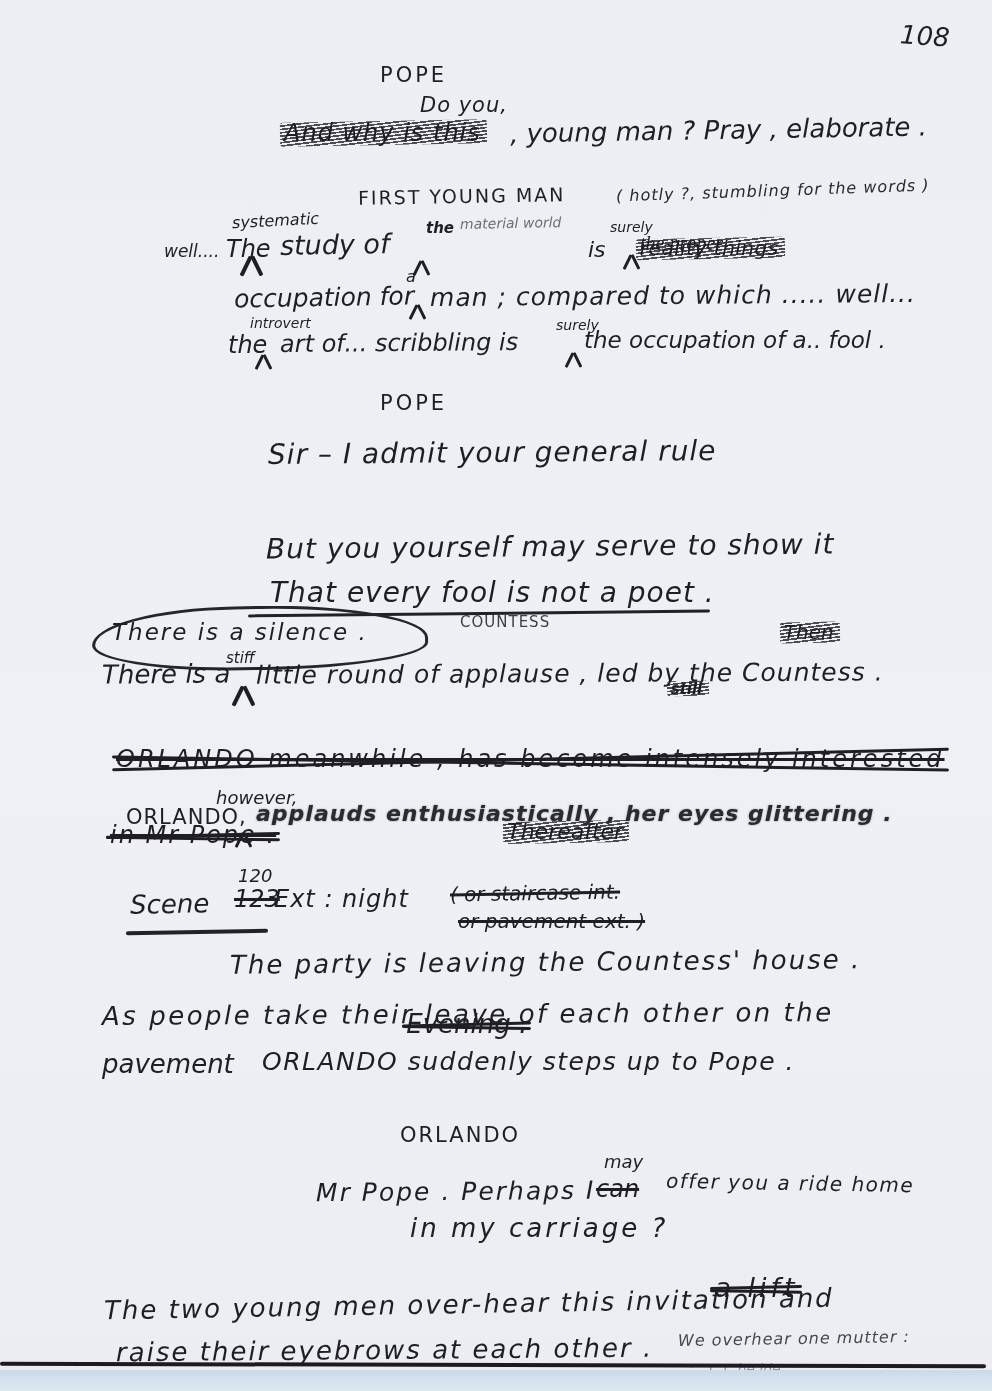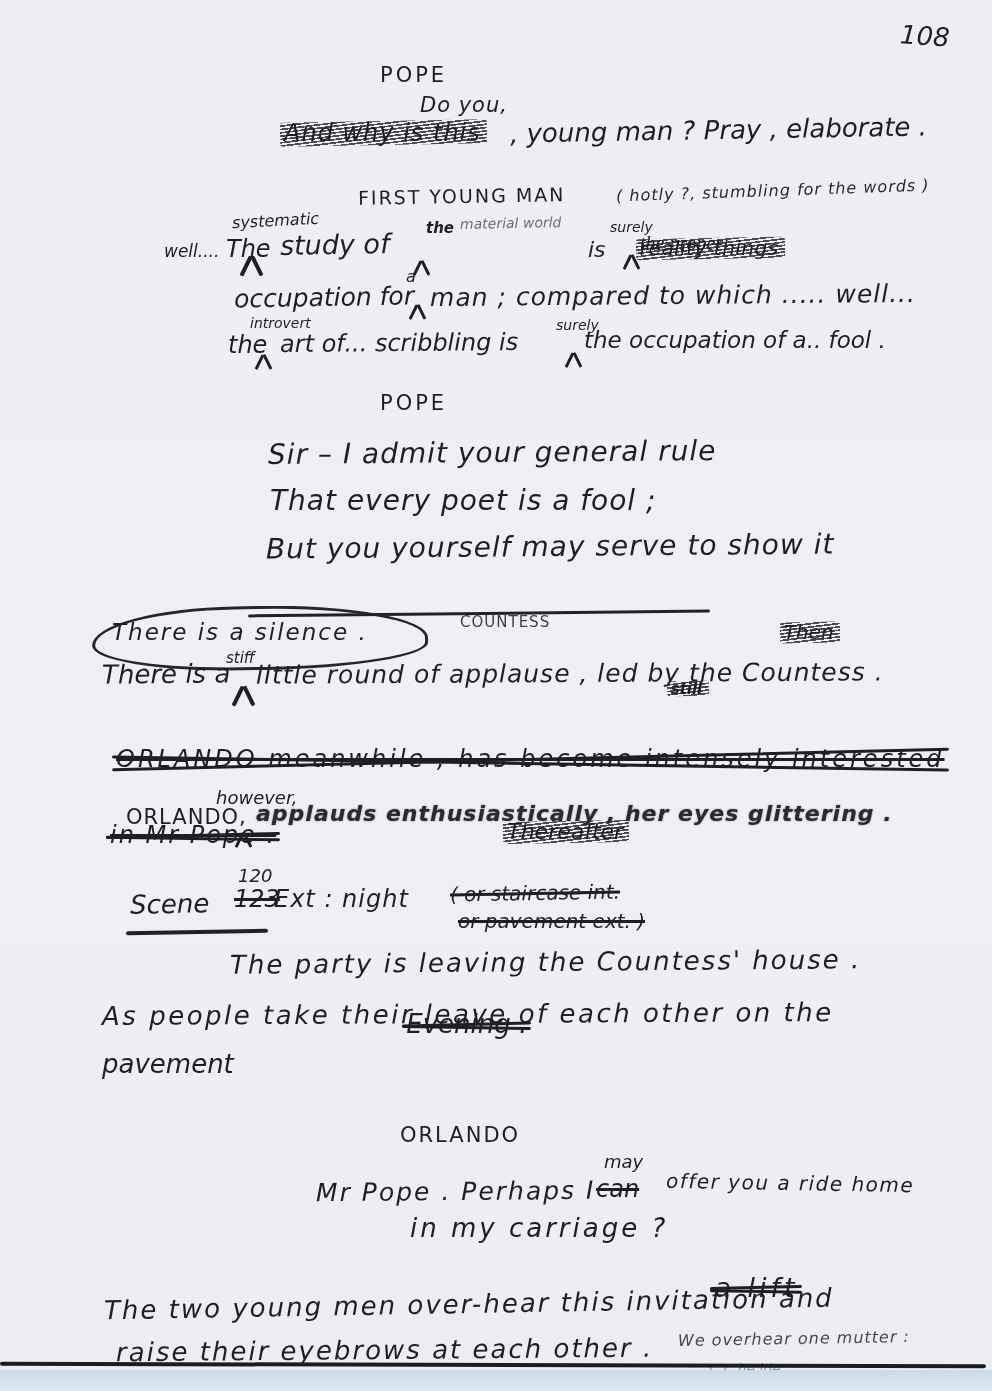--- a/index.html
+++ b/index.html
@@ -69,22 +69,22 @@
   <span class="t" style="left:250px;top:316px;font-size:14px;">introvert</span>
   <span class="caret" style="left:256px;top:354px;"></span>
   <span class="t" style="left:280px;top:330px;font-size:24px;transform:rotate(-.5deg);">art of... scribbling is</span>
   <span class="t" style="left:556px;top:318px;font-size:14px;">surely</span>
   <span class="caret" style="left:566px;top:352px;"></span>
   <span class="t" style="left:584px;top:328px;font-size:23px;">the occupation of a.. fool .</span>
 
   
   <span class="t caps" style="left:380px;top:392px;font-size:21px;letter-spacing:3px;">POPE</span>
   <span class="t" style="left:268px;top:438px;font-size:28px;letter-spacing:1px;transform:rotate(-.5deg);">Sir – I admit your general rule</span>
-  <span class="t" style="left:270px;top:486px;font-size:28px;letter-spacing:1px;">That every poet is a fool ;</span>
   <span class="t" style="left:266px;top:532px;font-size:28px;letter-spacing:1px;transform:rotate(-.5deg);">But you yourself may serve to show it</span>
+  <span class="t" style="left:270px;top:578px;font-size:28px;letter-spacing:1px;">That every fool is not a poet .</span>
 
   
   <div class="stroke" style="left:248px;top:612px;width:462px;height:3px;transform:rotate(-.6deg);"></div>
   <div class="circle-annot" style="left:92px;top:606px;width:330px;height:58px;transform:rotate(-1deg);"></div>
   <span class="t" style="left:112px;top:620px;font-size:23px;letter-spacing:2px;">There is a silence .</span>
   <span class="t blob" style="left:438px;top:618px;font-size:20px;transform:rotate(-2deg);">Then</span>
   <span class="t caps" style="left:460px;top:614px;font-size:15px;letter-spacing:1px;color:#3c3f44;">COUNTESS</span>
   <span class="t blob" style="left:270px;top:673px;font-size:15px;font-weight:bold;text-align:right;">still</span>
   <span class="t" style="left:102px;top:660px;font-size:26px;transform:rotate(-.5deg);">There is a</span>
   <span class="t" style="left:226px;top:650px;font-size:15px;">stiff</span>
@@ -107,20 +107,21 @@
   <div class="stroke" style="left:126px;top:930px;width:142px;height:3.5px;transform:rotate(-1deg);"></div>
   <span class="t" style="left:274px;top:886px;font-size:24px;letter-spacing:1px;">Ext : night</span>
   <span class="t strike1" style="left:450px;top:882px;font-size:20px;transform:rotate(-1deg);">( or staircase int.</span>
   <span class="t strike1" style="left:458px;top:910px;font-size:20px;">or pavement ext. )</span>
 
   
   <span class="t strike2" style="left:114px;top:956px;font-size:26px;">Evening .</span>
   <span class="t" style="left:230px;top:948px;font-size:26px;letter-spacing:2px;transform:rotate(-.5deg);">The party is leaving the Countess' house .</span>
   <span class="t" style="left:102px;top:1000px;font-size:26px;letter-spacing:2.5px;transform:rotate(-.3deg);">As people take their leave of each other on the</span>
   <span class="t" style="left:102px;top:1050px;font-size:26px;">pavement</span>
+  <span class="t" style="left:262px;top:1048px;font-size:25px;letter-spacing:1.5px;">ORLANDO suddenly steps up to Pope .</span>
 
   
   <span class="t caps" style="left:400px;top:1124px;font-size:21px;letter-spacing:2px;">ORLANDO</span>
   <span class="t" style="left:316px;top:1178px;font-size:25px;letter-spacing:2px;transform:rotate(-.5deg);">Mr Pope . Perhaps I</span>
   <span class="t" style="left:604px;top:1152px;font-size:18px;">may</span>
   <span class="t strike1" style="left:596px;top:1176px;font-size:24px;">can</span>
   <span class="t" style="left:666px;top:1172px;font-size:20px;letter-spacing:1.5px;transform:rotate(1deg);">offer you a ride home</span>
   <span class="t strike2" style="left:296px;top:1220px;font-size:27px;letter-spacing:4px;">a lift</span>
   <span class="t" style="left:410px;top:1214px;font-size:26px;letter-spacing:3px;">in my carriage ?</span>
 

